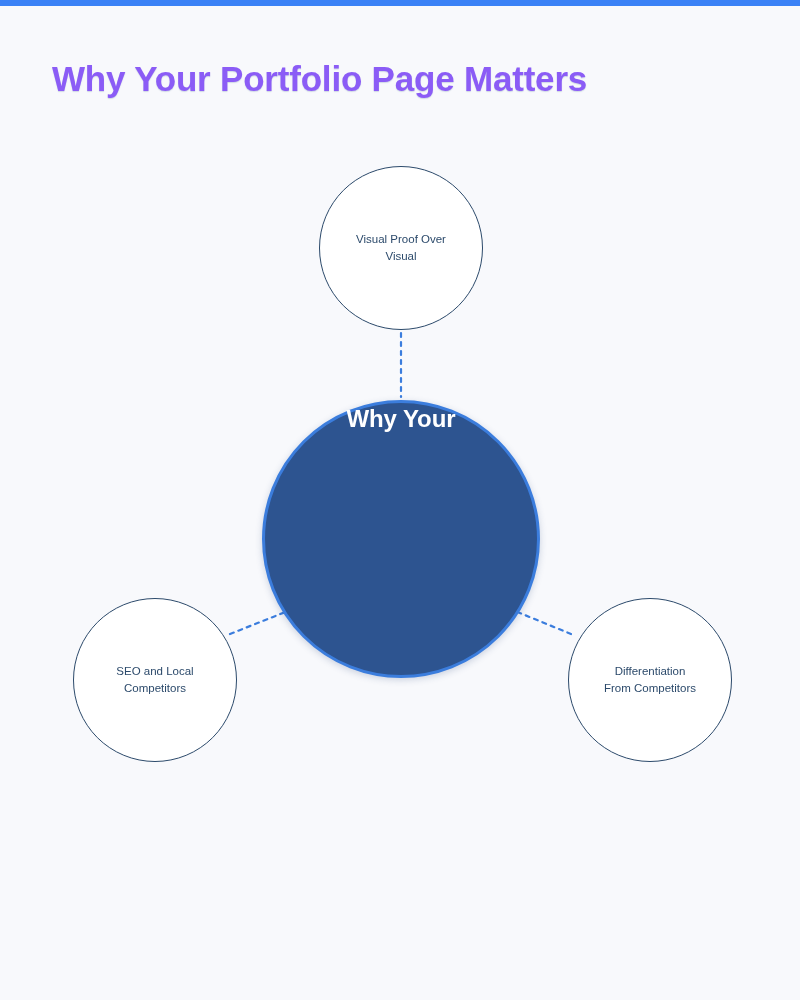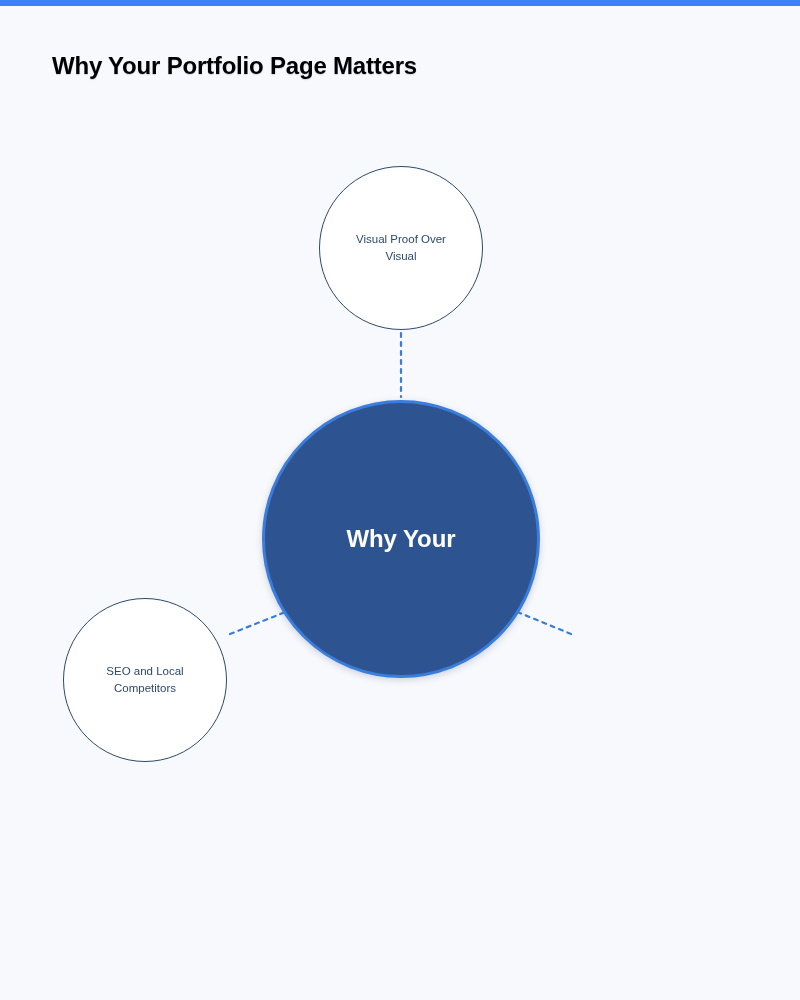--- a/index.html
+++ b/index.html
@@ -23,23 +23,23 @@
     width: 800px;
     height: 6px;
     background: #3b82f6;
   }
 
   
   #page-title {
     position: absolute;
     left: 52px;
     top: 36px;
-    font-size: 24px;
+    font-size: 35px;
     font-weight: bold;
-    color: #000000;
+    color: #8b5cf6;
     letter-spacing: -0.2px;
     text-shadow: 0 1px 1px rgba(200, 210, 225, 0.85);
     white-space: nowrap;
   }
 
   
   #diagram-canvas {
     position: absolute;
     left: 0;
     top: 0;
@@ -59,21 +59,20 @@
     position: absolute;
     left: 262px;
     top: 400px;
     width: 278px;
     height: 278px;
     border-radius: 50%;
     background: #2d5490;
     border: 3px solid #3b7ddd;
     box-sizing: border-box;
     display: flex;
-    align-items: center;
     justify-content: center;
     box-shadow: 0 2px 7px rgba(40, 70, 120, 0.22);
   }
   #hub-label {
     color: #ffffff;
     font-size: 24px;
     font-weight: bold;
     line-height: 1.32;
     text-align: center;
     letter-spacing: -0.1px;
@@ -95,21 +94,21 @@
   }
   .satellite-label {
     color: #2c4a6b;
     font-size: 11.5px;
     line-height: 1.45;
     text-align: center;
     padding: 0 18px;
   }
 
   #satellite-node-0 { left: 319px; top: 166px; }
-  #satellite-node-1 { left: 63px;  top: 598px; }
+  #satellite-node-1 { left: 73px;  top: 598px; }
   #satellite-node-2 { left: 568px; top: 598px; }
 </style>
 </head>
 <body>
 
 <div id="top-accent-bar"></div>
 
 <h1 id="page-title">Why Your Portfolio Page Matters</h1>
 
 <div id="diagram-canvas">
@@ -121,18 +120,21 @@
   </svg>
 
   <div class="satellite-node" id="satellite-node-0">
     <div class="satellite-label"><span>Visual Proof Over</span><br><span>Visual</span></div>
   </div>
 
   <div class="satellite-node" id="satellite-node-1">
     <div class="satellite-label"><span>SEO and Local</span><br><span>Competitors</span></div>
   </div>
 
+  <div class="satellite-node" id="satellite-node-2">
+    <div class="satellite-label"><span>Differentiation</span><br><span>From Competitors</span></div>
+  </div>
 
   <div id="hub-node">
     <div id="hub-label"><span>Why Your</span><br></div>
   </div>
 
 </div>
 
 </body></html>

